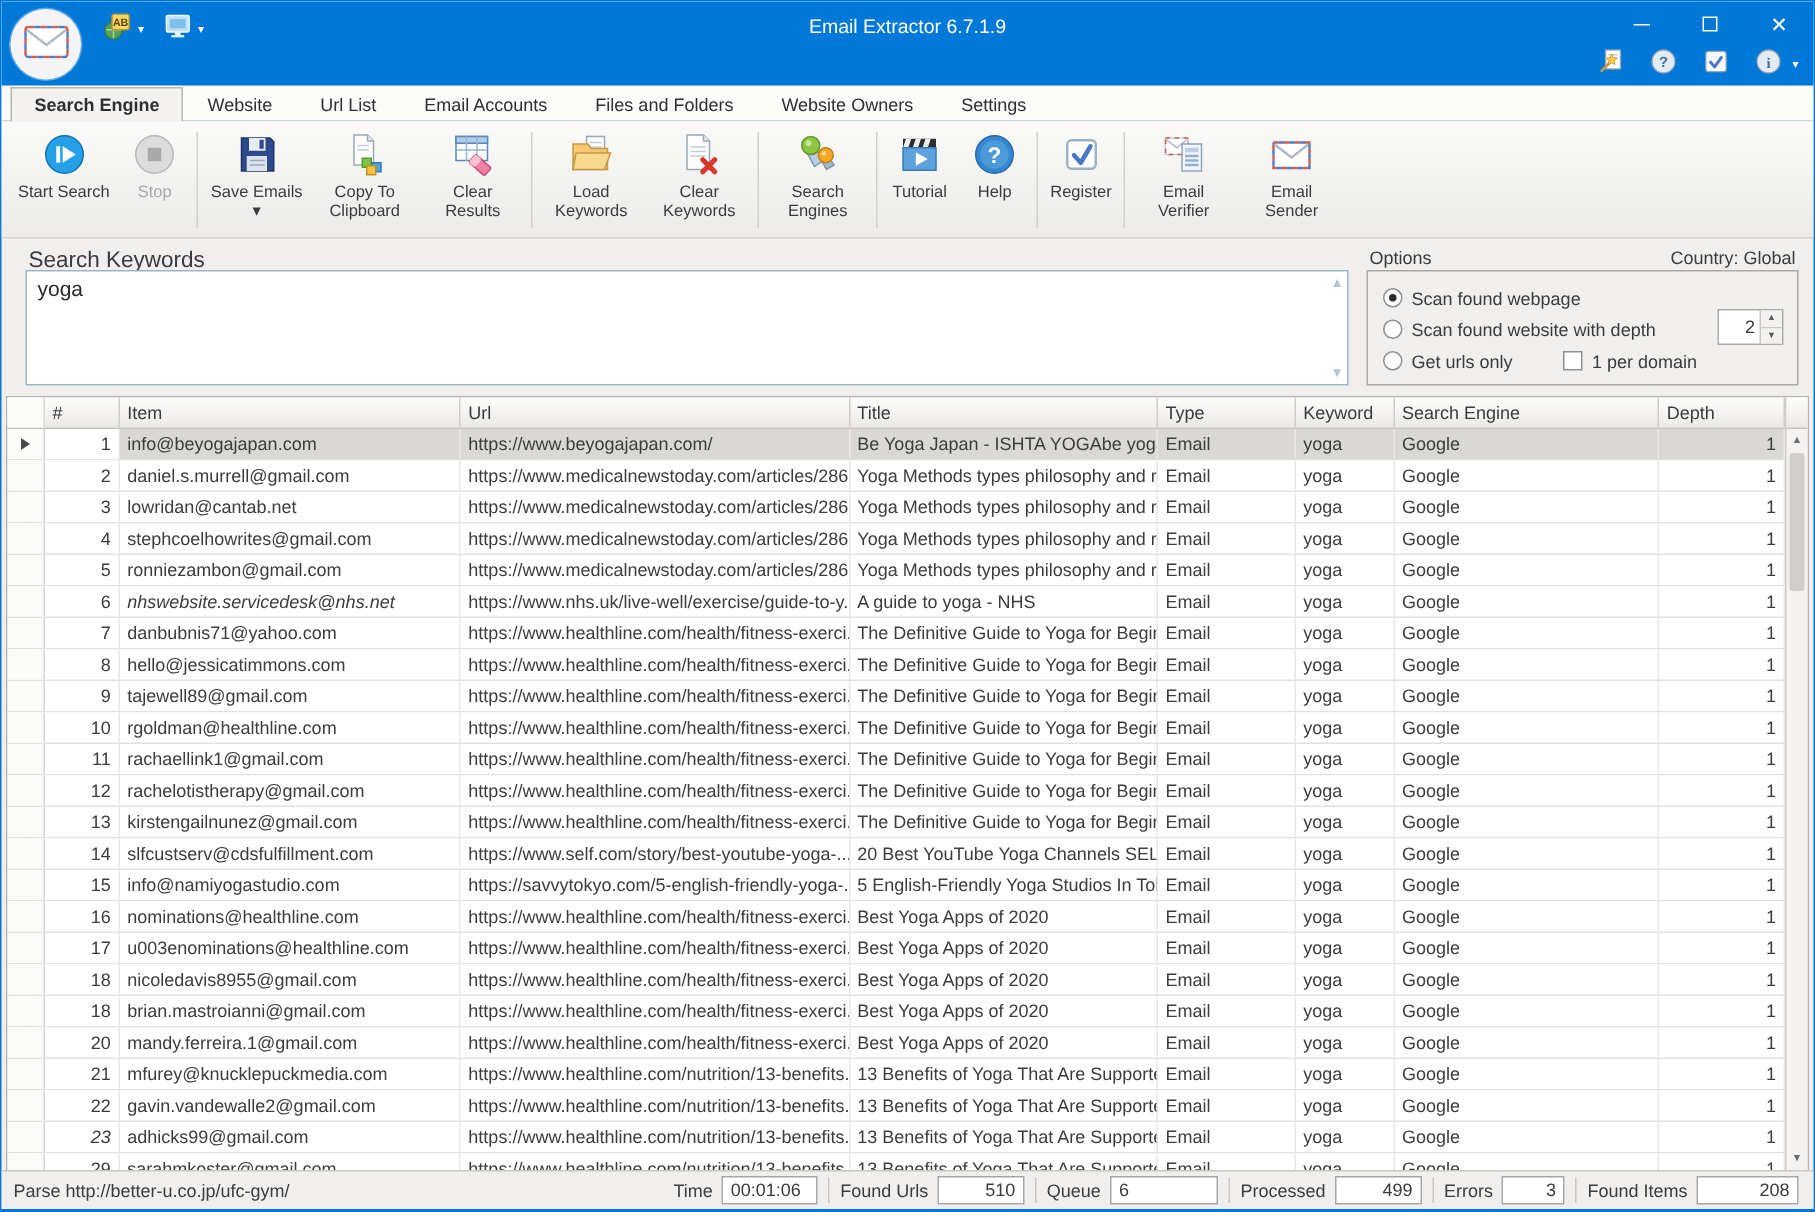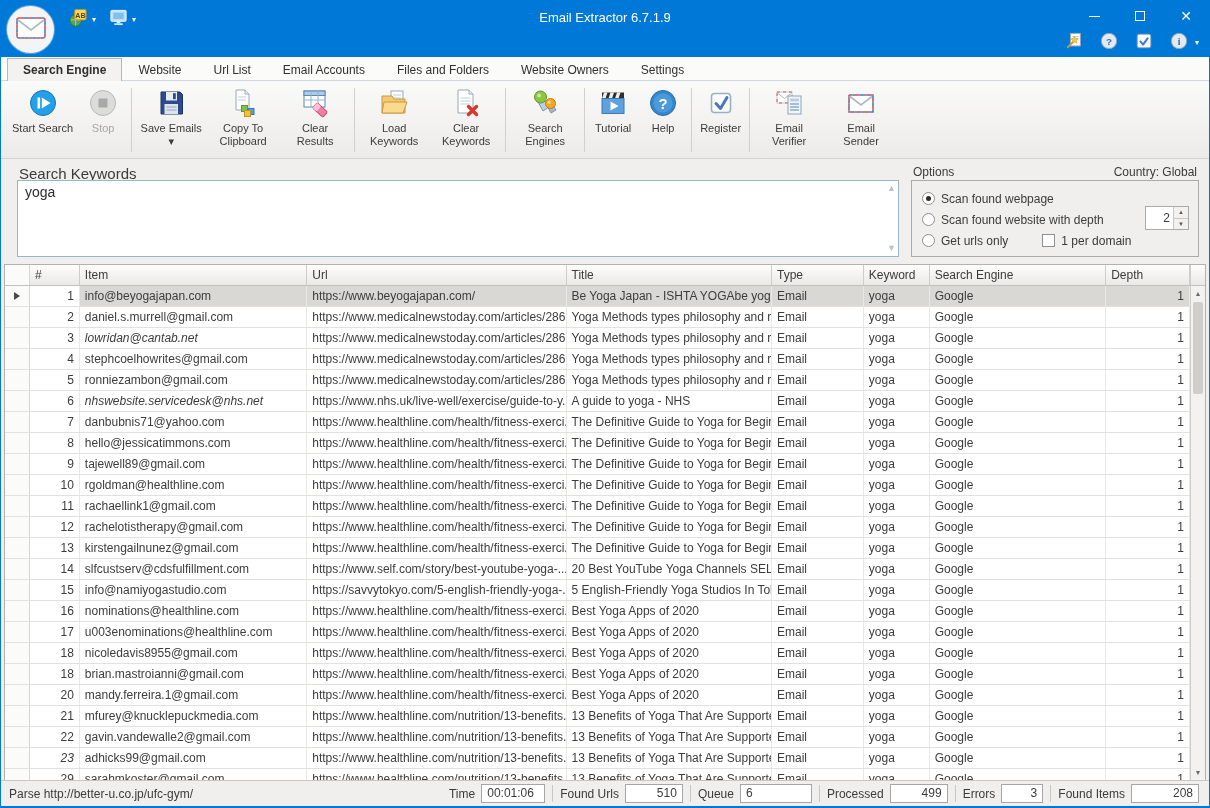--- a/index.html
+++ b/index.html
@@ -439,21 +439,21 @@
             <div class="cell" style="width: 260px;">https://www.medicalnewstoday.com/articles/286...</div>
             <div class="cell" style="width: 206px;">Yoga Methods types philosophy and risks</div>
             <div class="cell" style="width: 92px;">Email</div>
             <div class="cell" style="width: 66px;">yoga</div>
             <div class="cell" style="width: 177px;">Google</div>
             <div class="cell c-right" style="width: 84px;">1</div>
           </div>
           <div class="grow">
             <div class="cell c-gutter" style="width: 25px;"></div>
             <div class="cell c-right c-n" style="width: 50px;">3</div>
-            <div class="cell" style="width: 228px; font-style: italic;">lowridan@cantab.net</div>
+            <div class="cell" style="width: 228px;">lowridan@cantab.net</div>
             <div class="cell" style="width: 260px;">https://www.medicalnewstoday.com/articles/286...</div>
             <div class="cell" style="width: 206px;">Yoga Methods types philosophy and risks</div>
             <div class="cell" style="width: 92px;">Email</div>
             <div class="cell" style="width: 66px;">yoga</div>
             <div class="cell" style="width: 177px;">Google</div>
             <div class="cell c-right" style="width: 84px;">1</div>
           </div>
           <div class="grow">
             <div class="cell c-gutter" style="width: 25px;"></div>
             <div class="cell c-right c-n" style="width: 50px;">4</div>

